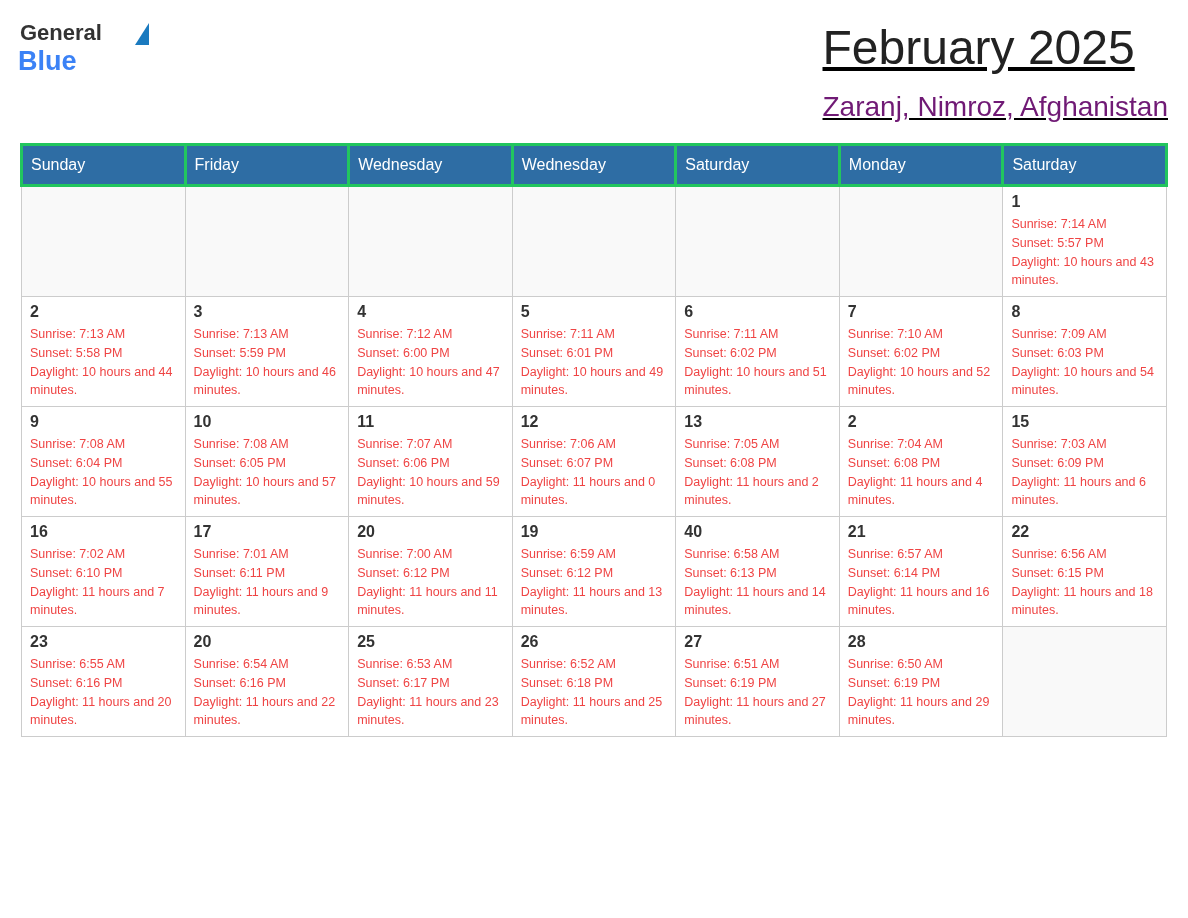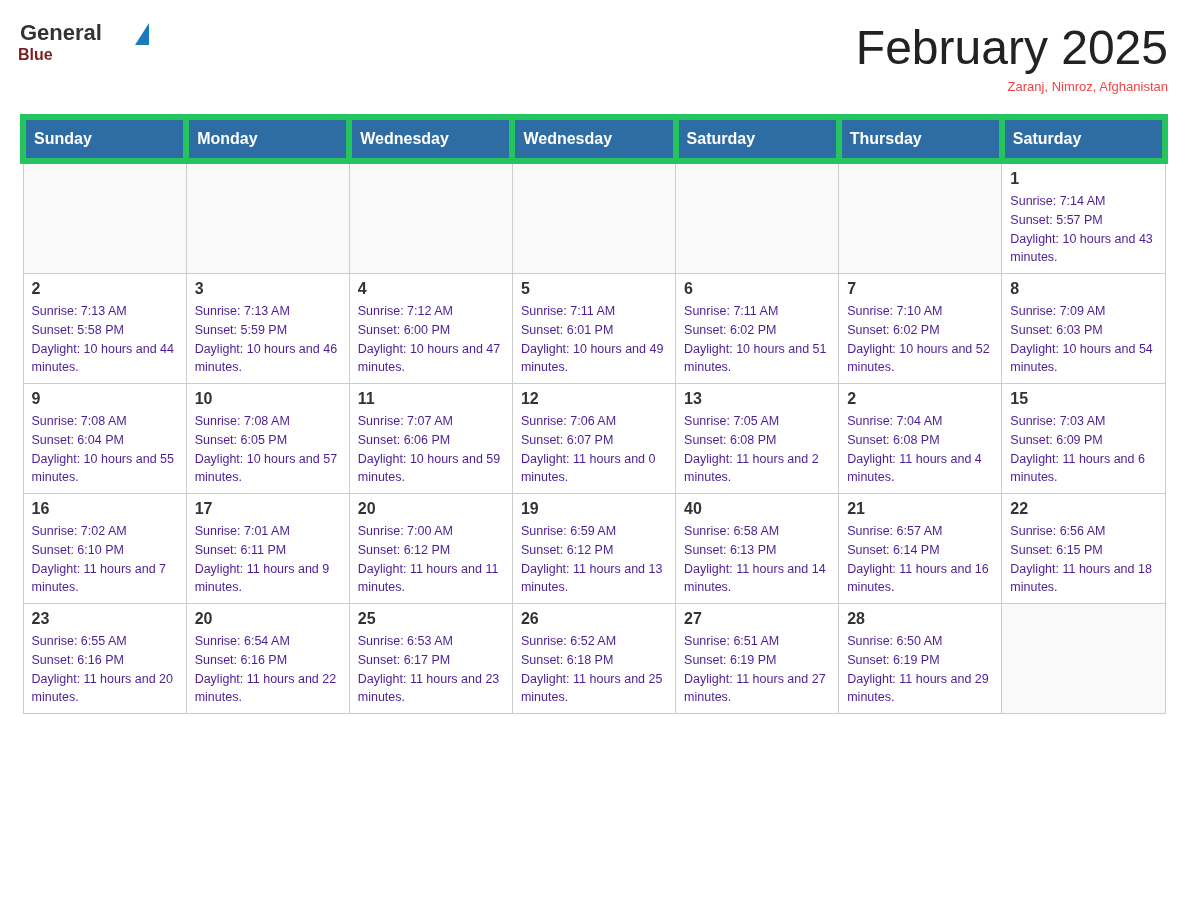--- a/index.html
+++ b/index.html
@@ -34,50 +34,51 @@
     .logo-triangle {
       width: 0;
       height: 0;
       border-left: 14px solid transparent;
       border-right: 0px solid transparent;
       border-bottom: 22px solid #1a7abf;
       margin-left: 2px;
       margin-top: 2px;
     }
     .logo-blue {
-      font-size: 16px;
+      font-size: 27px;
       font-weight: bold;
-      color: #7f1d1d;
+      color: #3b82f6;
       margin-left: -2px;
     }
     .title-section {
-      text-align: right;
+      text-align: left;
+      text-decoration: underline;
     }
     .month-title {
       font-size: 48px;
       font-weight: normal;
       color: #222;
     }
     .location {
-      font-size: 13px;
-      color: #ef4444;
-      margin-top: 4px;
+      font-size: 28px;
+      color: #701a75;
+      margin-top: 16px;
     }
     .calendar {
       width: 100%;
       border-collapse: collapse;
     }
     .calendar th {
       background-color: #2e6da4;
       color: #fff;
       font-size: 16px;
-      font-weight: bold;
+      font-weight: normal;
       padding: 10px 8px;
       text-align: left;
-      border: 6px solid #22c55e;
+      border: 3px solid #22c55e;
     }
     .calendar td {
       width: 14.28%;
       vertical-align: top;
       border: 1px solid #ccc;
       padding: 6px 8px;
       min-height: 100px;
       font-size: 13px;
       color: #333;
     }
@@ -86,21 +87,21 @@
     }
     .day-number {
       font-size: 16px;
       font-weight: bold;
       margin-bottom: 4px;
       display: block;
     }
     .day-info {
       font-size: 12.5px;
       line-height: 1.5;
-      color: #4c1d95;
+      color: #ef4444;
     }
     tr.week-row td {
       height: 110px;
     }
   </style>
 </head>
 <body>
 
 <div class="header">
   <div class="logo">
@@ -113,25 +114,25 @@
   <div class="title-section">
     <div class="month-title">February 2025</div>
     <div class="location">Zaranj, Nimroz, Afghanistan</div>
   </div>
 </div>
 
 <table class="calendar">
   <thead>
     <tr>
     <th>Sunday</th>
-        <th>Monday</th>
+        <th>Friday</th>
         <th>Wednesday</th>
         <th>Wednesday</th>
         <th>Saturday</th>
-        <th>Thursday</th>
+        <th>Monday</th>
         <th>Saturday</th>
       </tr>
   </thead>
   <tbody id="calendar-body">
   <tr class="week-row">
         <td class="empty"></td>
         <td class="empty"></td>
         <td class="empty"></td>
         <td class="empty"></td>
         <td class="empty"></td>

